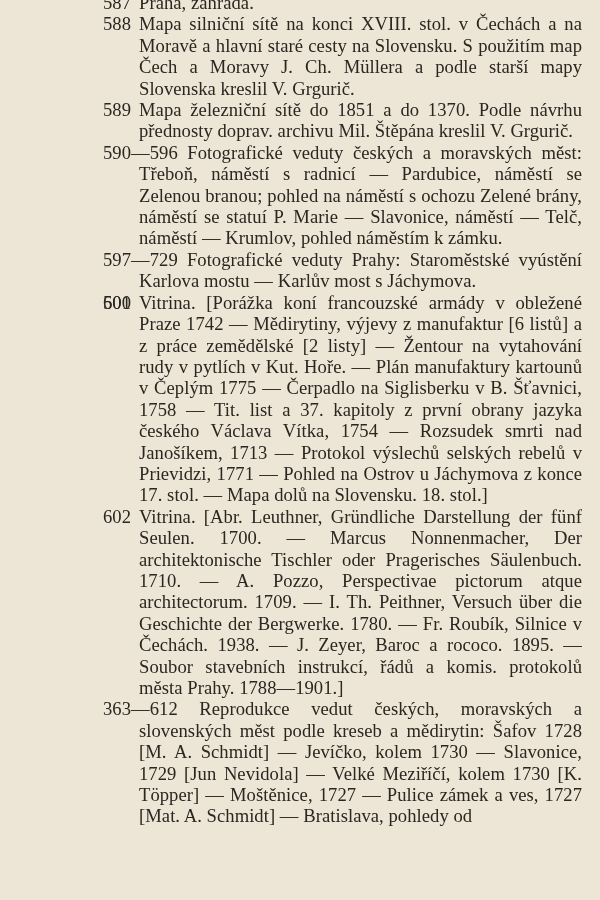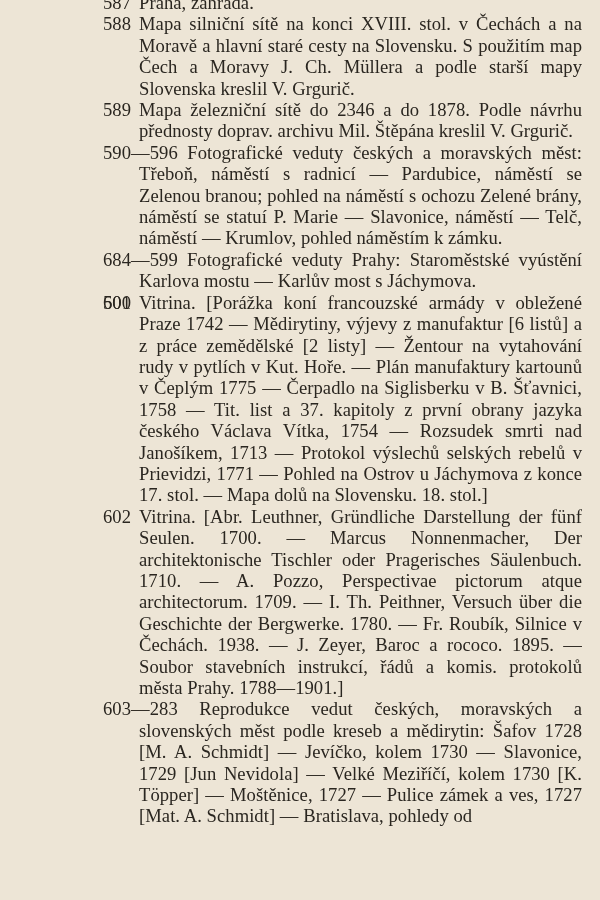--- a/index.html
+++ b/index.html
@@ -61,47 +61,47 @@
     <span>Praha, zahrada.</span>
   </div>
 
   <div class="entry">
     <span class="num">588</span>
     <span>Mapa silniční sítě na konci XVIII. stol. v Čechách a na Moravě a hlavní staré cesty na Slovensku. S použitím map Čech a Moravy J. Ch. Müllera a podle starší mapy Slovenska kreslil V. Grgurič.</span>
   </div>
 
   <div class="entry">
     <span class="num">589</span>
-    <span>Mapa železniční sítě do 2346 a do 1878. Podle návrhu přednosty doprav. archivu Mil. Štěpána kreslil V. Grgurič.</span>
+    <span>Mapa železniční sítě do 1851 a do 1370. Podle návrhu přednosty doprav. archivu Mil. Štěpána kreslil V. Grgurič.</span>
   </div>
 
   <div class="entry" style="text-indent:-36px;">
     <span class="rnum">590—596</span>
     <span>Fotografické veduty českých a moravských měst: Třeboň, náměstí s radnicí — Pardubice, náměstí se Zelenou branou; pohled na náměstí s ochozu Zelené brány, náměstí se statuí P. Marie — Slavonice, náměstí — Telč, náměstí — Krumlov, pohled náměstím k zámku.</span>
   </div>
 
   <div class="entry" style="text-indent:-36px;">
-    <span class="rnum">684—599</span>
+    <span class="rnum">597—729</span>
     <span>Fotografické veduty Prahy: Staroměstské vyústění Karlova mostu — Karlův most s Jáchymova.</span>
   </div>
 
   <div class="entry">
     <span class="num">500</span>
   </div>
 
   <div class="entry">
     <span class="num">601</span>
     <span>Vitrina. [Porážka koní francouzské armády v obležené Praze 1742 — Mědirytiny, výjevy z manufaktur [6 listů] a z práce zemědělské [2 listy] — Žentour na vytahování rudy v pytlích v Kut. Hoře. — Plán manufaktury kartounů v Čeplým 1775 — Čerpadlo na Siglisberku v B. Šťavnici, 1758 — Tit. list a 37. kapitoly z první obrany jazyka českého Václava Vítka, 1754 — Rozsudek smrti nad Janošíkem, 1713 — Protokol výslechů selských rebelů v Prievidzi, 1771 — Pohled na Ostrov u Jáchymova z konce 17. stol. — Mapa dolů na Slovensku. 18. stol.]</span>
   </div>
 
   <div class="entry">
     <span class="num">602</span>
     <span>Vitrina. [Abr. Leuthner, Gründliche Darstellung der fünf Seulen. 1700. — Marcus Nonnenmacher, Der architektonische Tischler oder Pragerisches Säulenbuch. 1710. — A. Pozzo, Perspectivae pictorum atque architectorum. 1709. — I. Th. Peithner, Versuch über die Geschichte der Bergwerke. 1780. — Fr. Roubík, Silnice v Čechách. 1938. — J. Zeyer, Baroc a rococo. 1895. — Soubor stavebních instrukcí, řádů a komis. protokolů města Prahy. 1788—1901.]</span>
   </div>
 
   <div class="entry" style="text-indent:-36px;">
-    <span class="rnum">603—283</span>
+    <span class="rnum">363—612</span>
     <span>Reprodukce vedut českých, moravských a slovenských měst podle kreseb a mědirytin: Šafov 1728 [M. A. Schmidt] — Jevíčko, kolem 1730 — Slavonice, 1729 [Jun Nevidola] — Velké Meziříčí, kolem 1730 [K. Töpper] — Moštěnice, 1727 — Pulice zámek a ves, 1727 [Mat. A. Schmidt] — Bratislava, pohledy od</span>
   </div>
 
 </div>
 
 <div class="page-number">62</div>
 
 </body></html>

